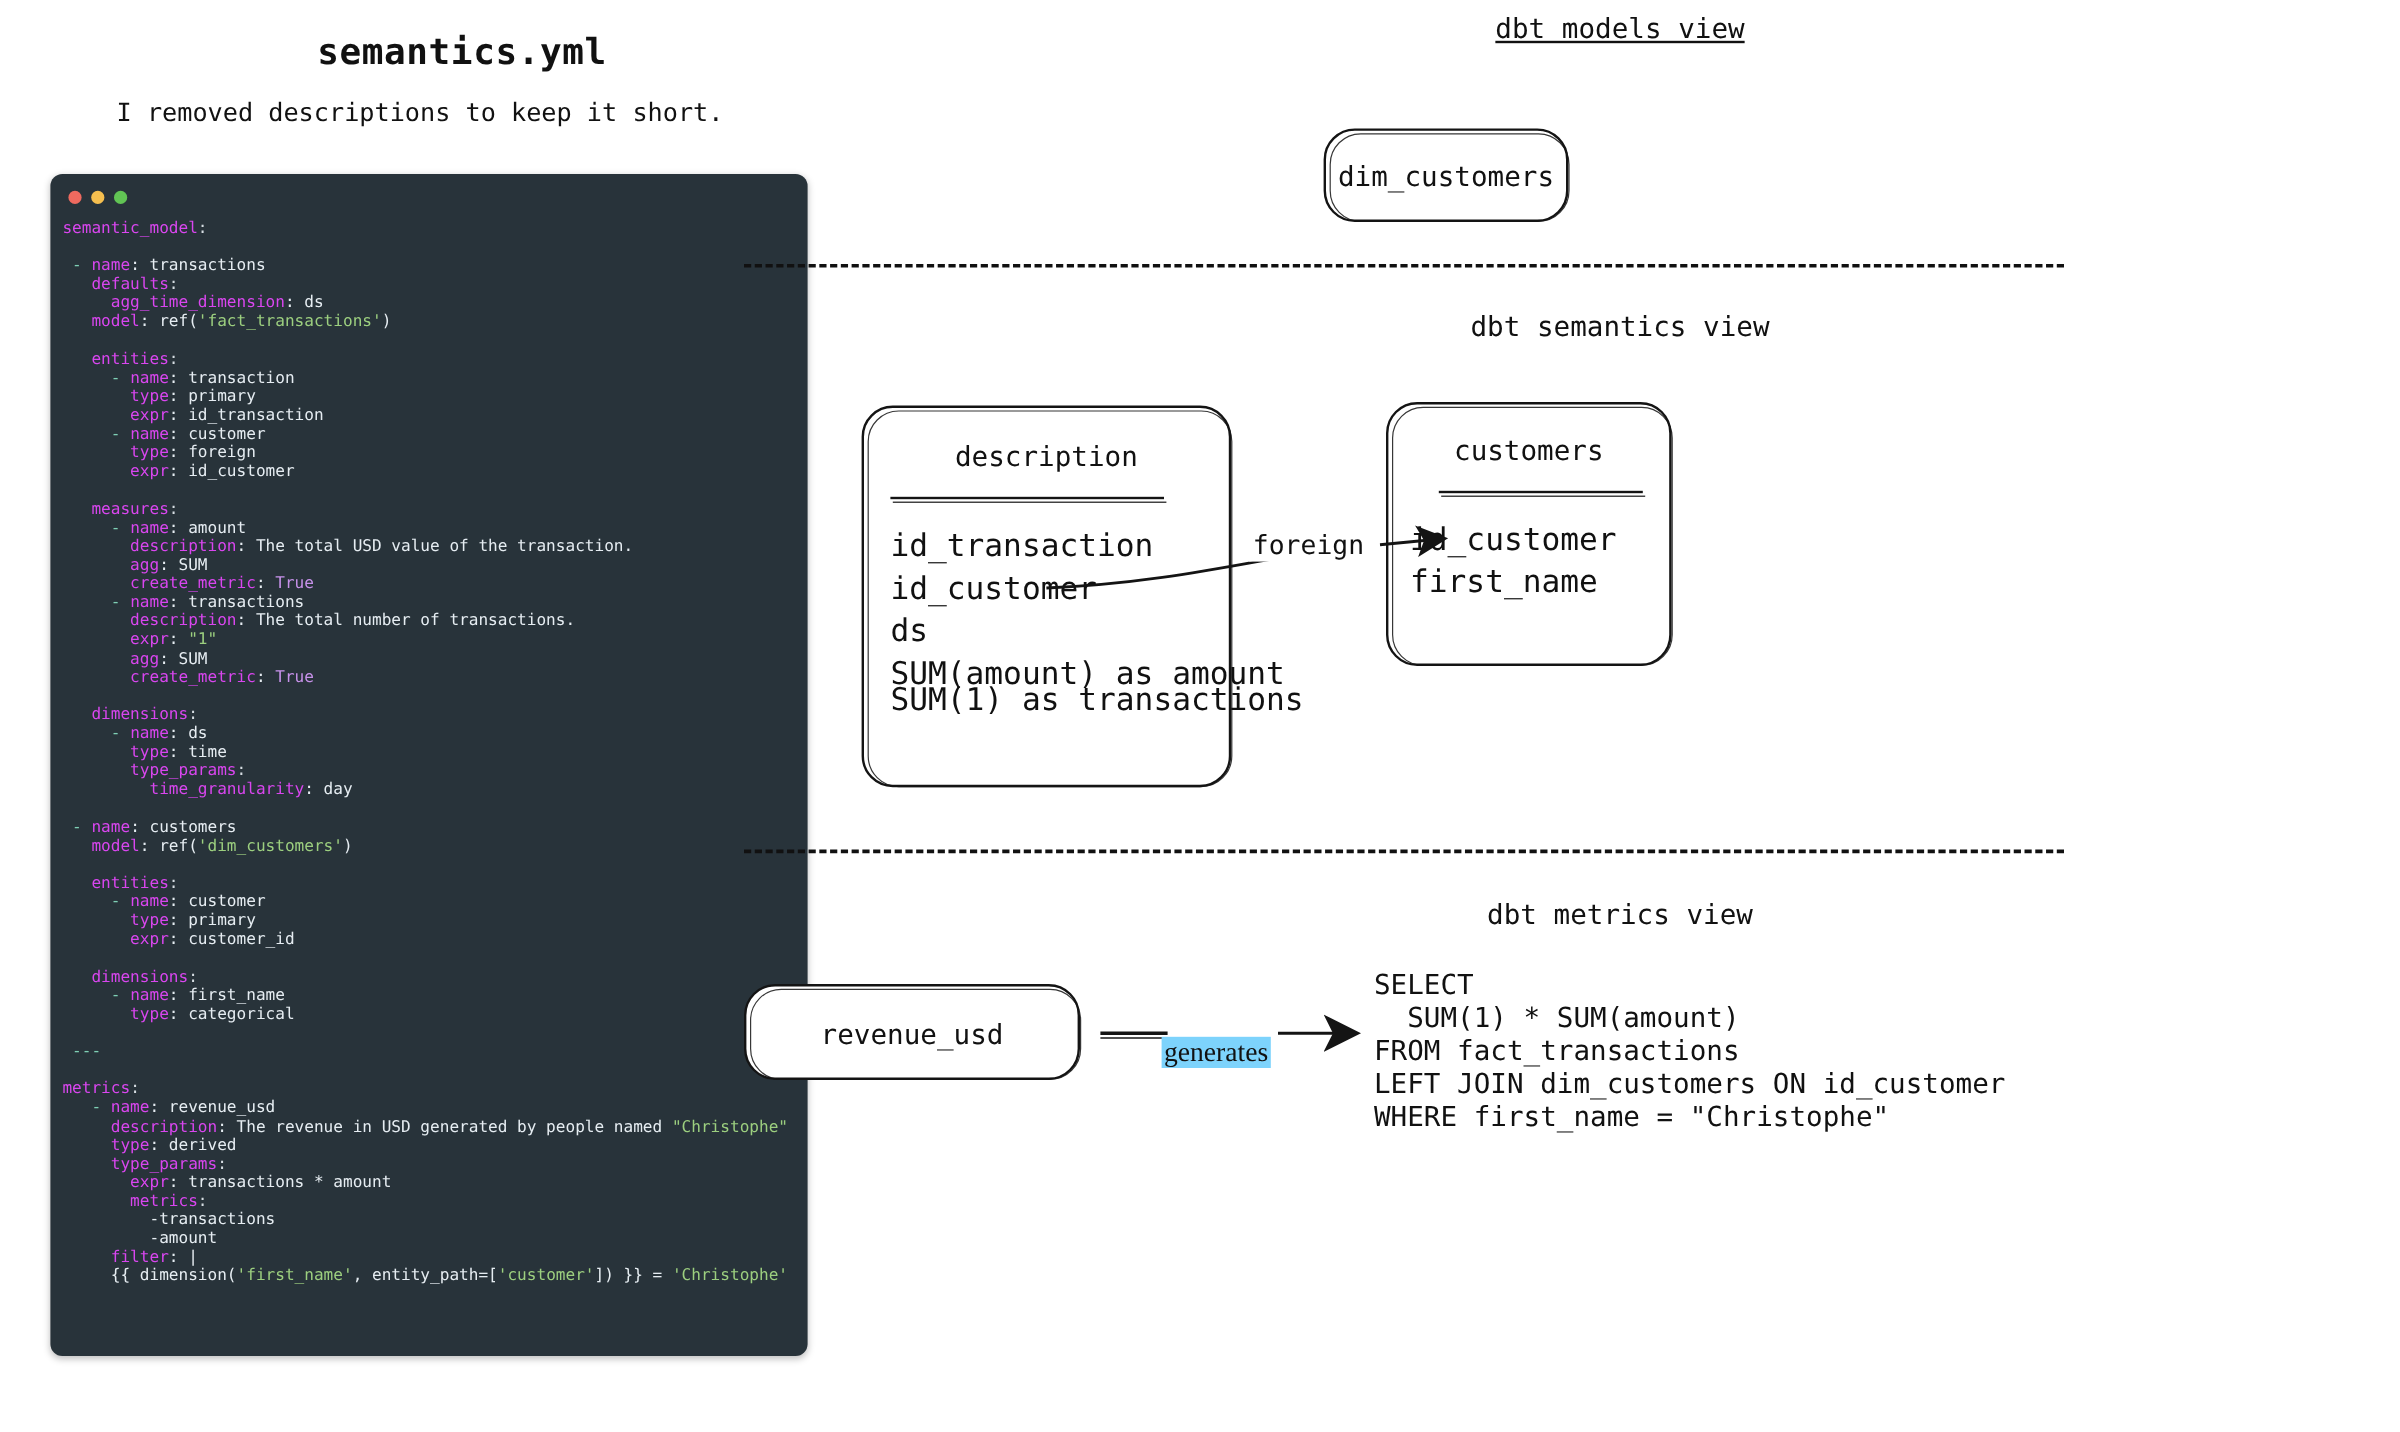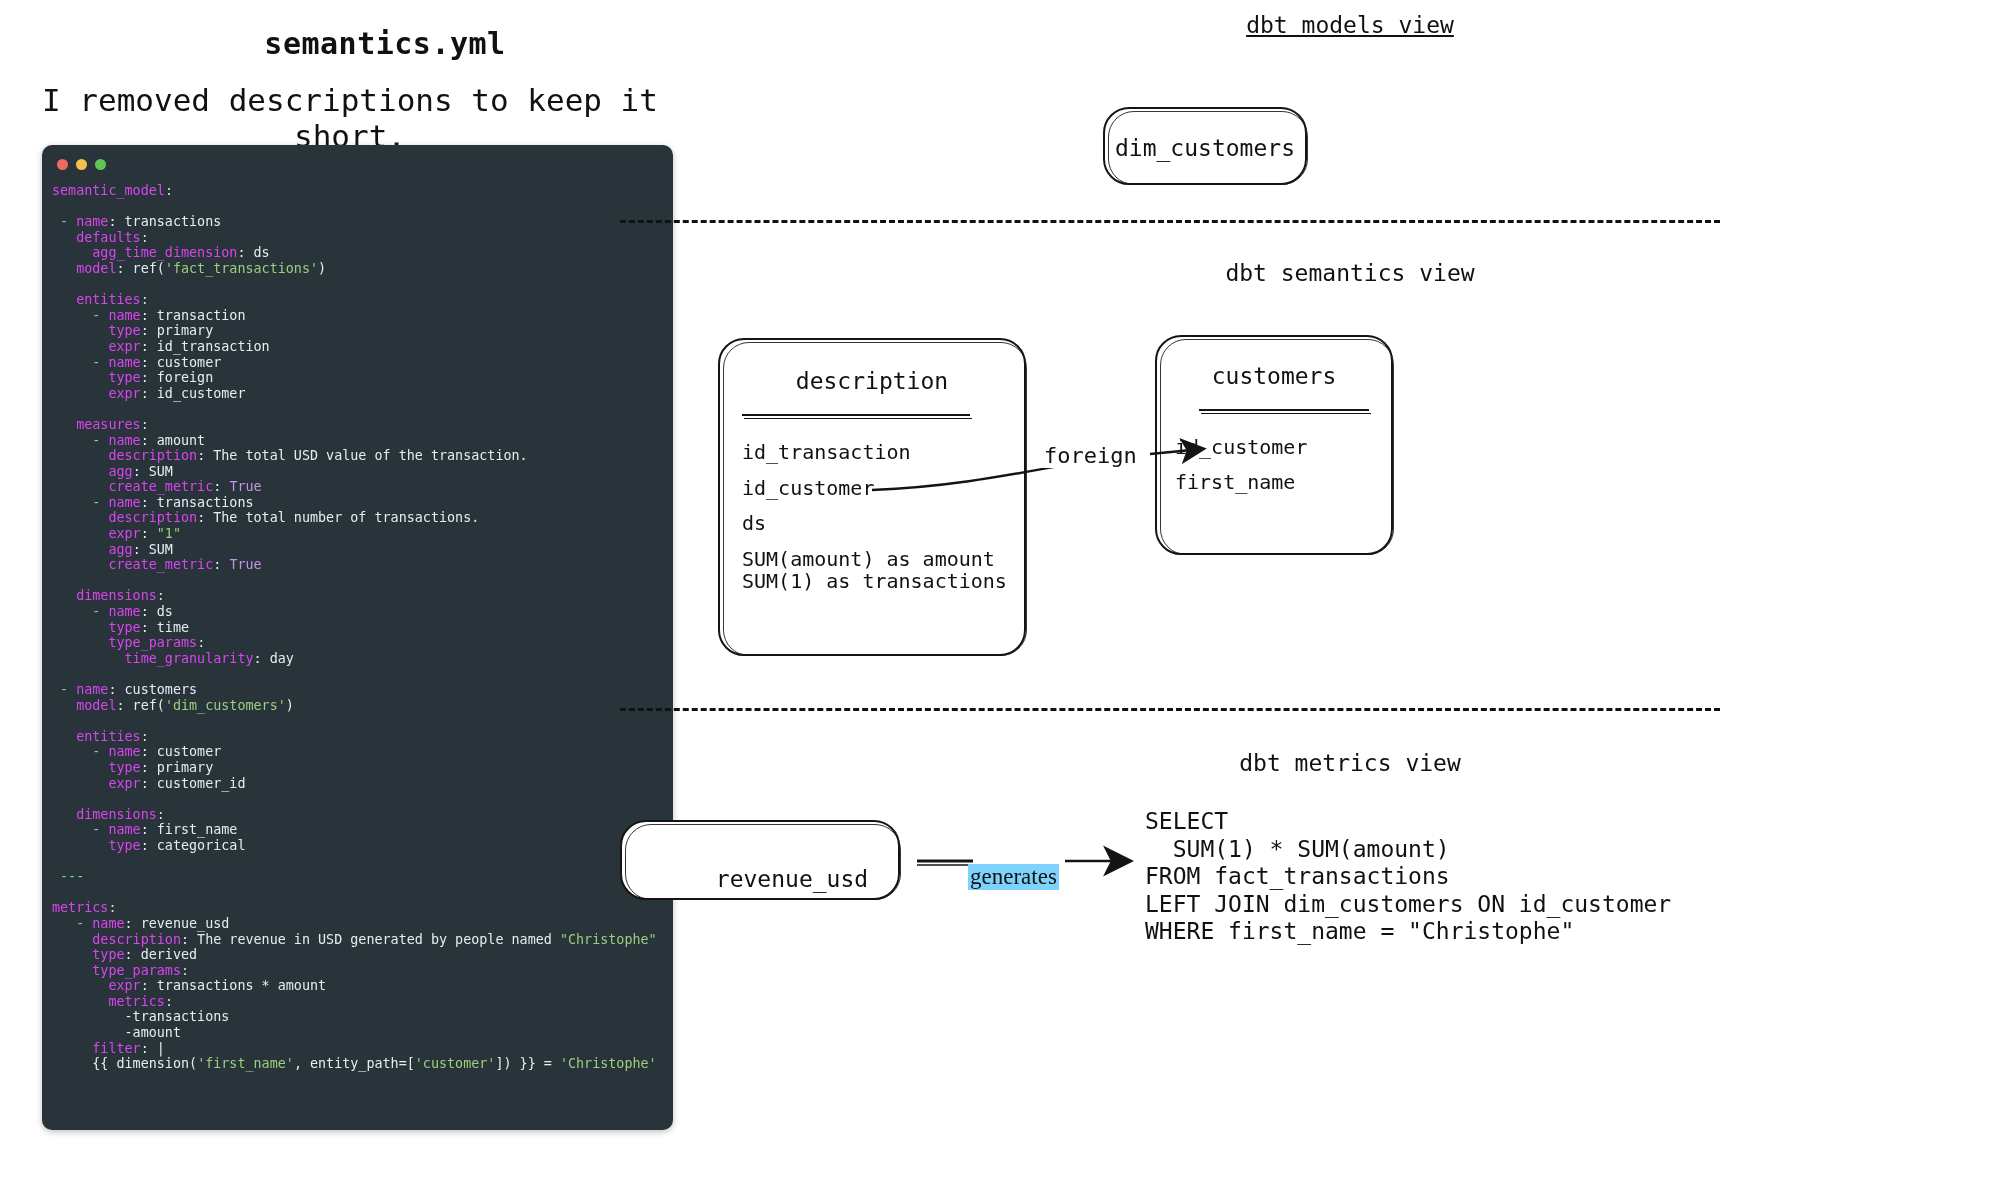--- a/index.html
+++ b/index.html
@@ -22,21 +22,21 @@
     text-align: center;
     font-family: "DejaVu Sans Mono", monospace;
     font-size: 30px; font-weight: 700; color: #111;
     letter-spacing: 0.5px;
     margin-left: 35px;
   }
   #file-subtitle {
     position: absolute; left: 0; top: 82px; width: 700px;
     text-align: center;
     font-family: "DejaVu Sans Mono", monospace;
-    font-size: 31px; font-weight: 400; color: #111;
+    font-size: 21px; font-weight: 400; color: #111;
   }
 
   
   #code-card {
     position: absolute; left: 42px; top: 145px;
     width: 631px; height: 985px;
     background: #28333a;
     border-radius: 10px;
     overflow: hidden;
     box-shadow: 0 2px 6px rgba(0,0,0,0.25);
@@ -131,21 +131,21 @@
     position: absolute; height: 0;
     border-top: 2.4px solid #141414;
   }
   .tbl-rule::after {
     content:""; position:absolute; left:2px; right:-2px; top:2px;
     border-top: 1.4px solid #141414;
   }
   .tbl-field {
     position: absolute;
     font-family: "DejaVu Sans Mono", monospace;
-    font-size: 20px; color: #111;
+    font-size: 26px; color: #111;
     white-space: pre;
   }
 
   
   #tx-title { top: 28px; }
   #tx-rule  { left: 22px; top: 74px; width: 228px; }
   #tx-f1 { left: 22px; top: 100px; }
   #tx-f2 { left: 22px; top: 136px; }
   #tx-f3 { left: 22px; top: 171px; }
   #tx-f4 { left: 22px; top: 207px; }
@@ -161,21 +161,21 @@
   #fk-svg { position: absolute; left: 150px; top: 420px; width: 560px; height: 120px; }
   #fk-label {
     position: absolute; left: 341px; top: 443px;
     font-family: "DejaVu Sans Mono", monospace;
     font-size: 22px; color: #111; background: #fff;
     padding: 0 3px;
   }
 
   
   #box-revenue { left: -80px; top: 820px; width: 280px; height: 80px; }
-  #box-revenue .box-label { top: 44px; margin-left: 32px; }
+  #box-revenue .box-label { top: 28px; }
 
   #gen-svg { position: absolute; left: 215px; top: 832px; width: 235px; height: 58px; }
   #gen-label {
     position: absolute; left: 268px; top: 864px;
     font-family: Liberation Serif, serif;
     font-size: 23px; color: #111; background: #7dd3fc; padding: 0 2px;
   }
 
   #sql-block {
     position: absolute; left: 445px; top: 808px;

